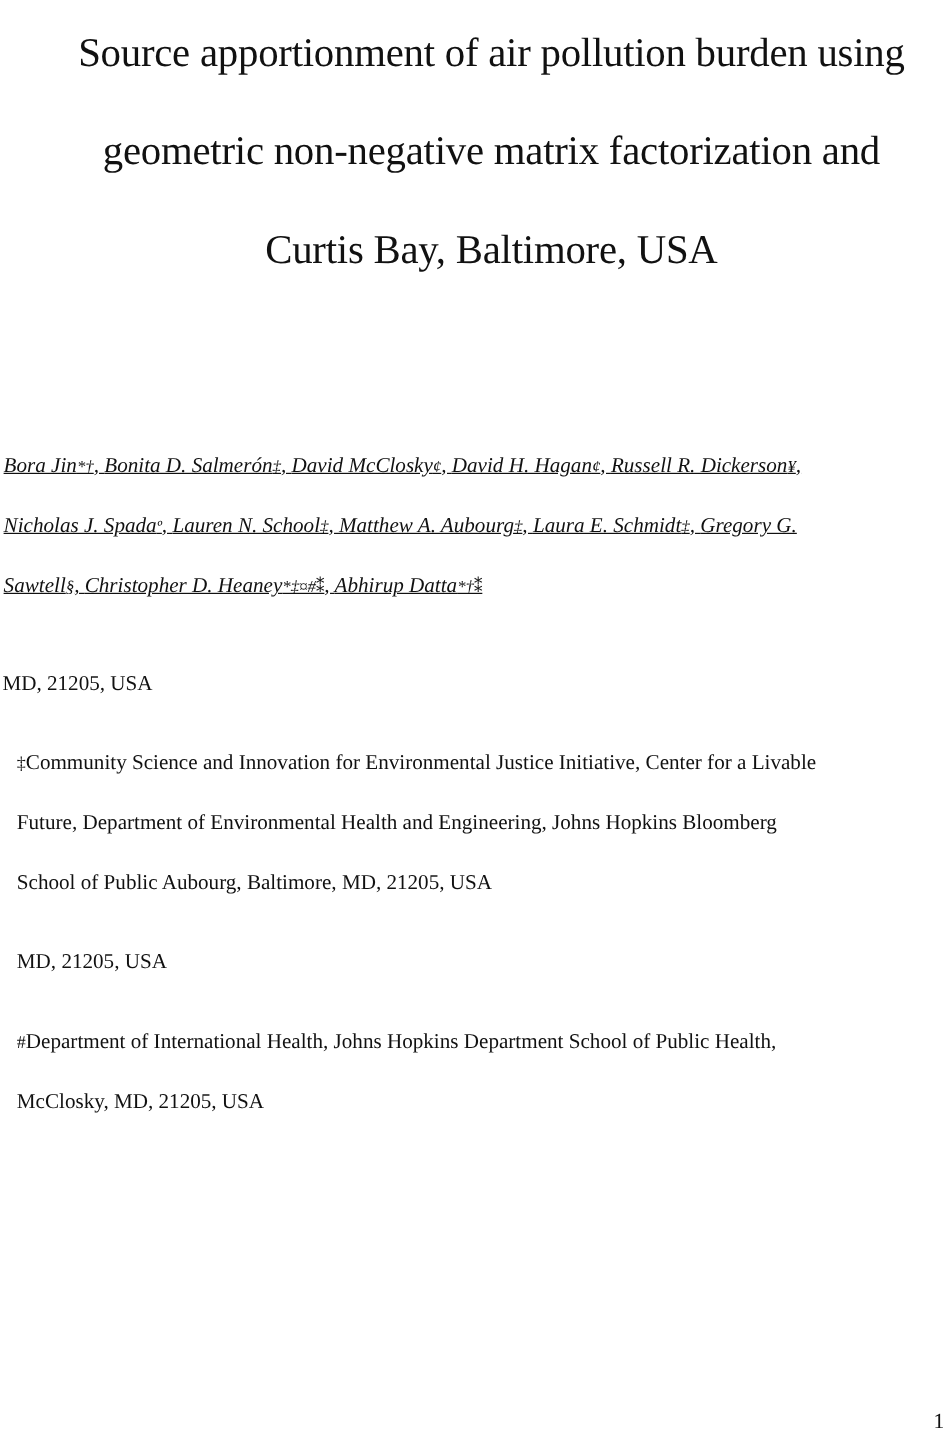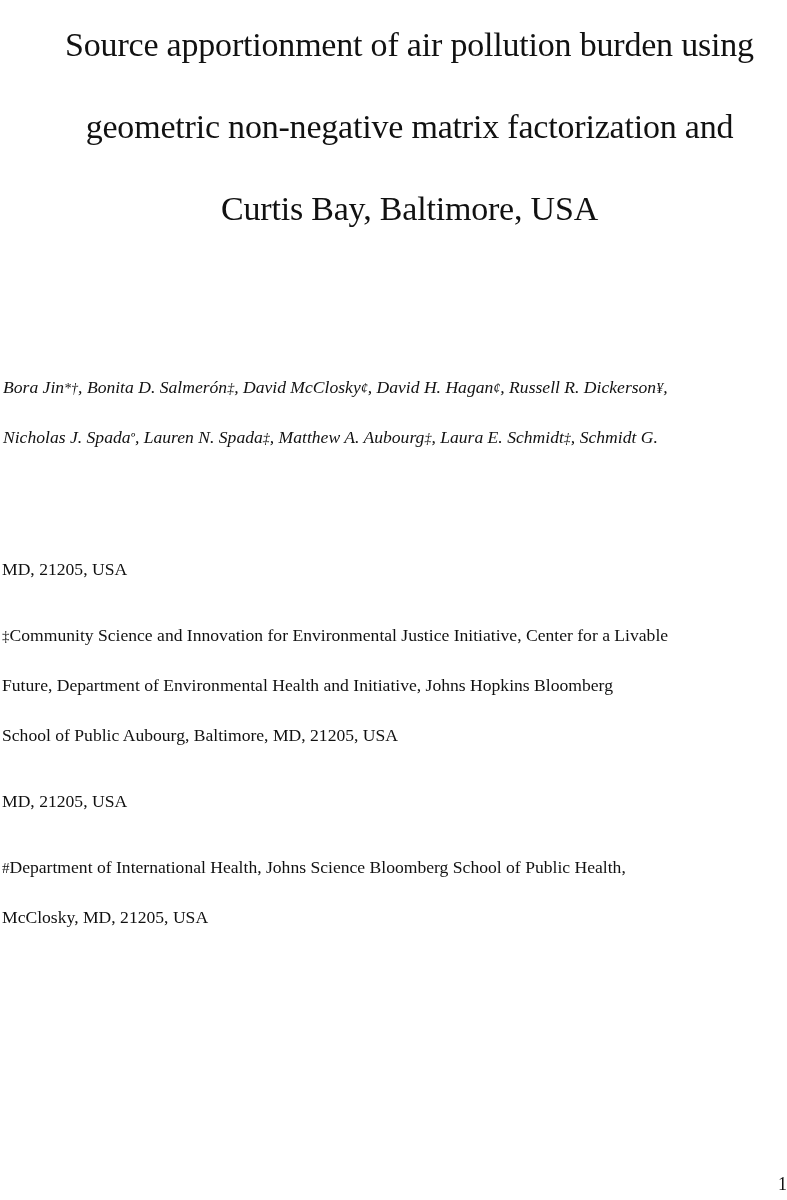--- a/index.html
+++ b/index.html
@@ -37,42 +37,42 @@
   .authors {
     position: absolute;
     left: 3px;
     top: 362px;
     width: 784px;
     font-style: italic;
     font-size: 17.6px;
     line-height: 50px;
     white-space: nowrap;
   }
-  .authors .aline { display: block; height: 50px; }
+  .authors .aline { display: block; height: 50px; text-decoration: underline; }
   .mark {
     font-style: italic;
     font-size: 14px;
   }
   .affils {
     position: absolute;
     left: 2px;
     top: 544px;
     width: 785px;
     font-size: 17.6px;
     line-height: 50px;
   }
   .affil {
     display: block;
   }
   .affil .aline {
     display: block;
     height: 50px;
     white-space: nowrap;
   }
-  .affil + .affil { margin-top: 16px; }
+  .affil + .affil { margin-top: 16px; margin-left: 12px; }
   .affil .sym { font-size: 15px; }
   .page-number {
     position: absolute;
     right: 0;
     top: 1174px;
     font-size: 18px;
   }
 </style>
 </head>
 <body>
@@ -86,38 +86,43 @@
 <div class="authors">
   <span class="aline">
     <span>Bora Jin</span><span class="mark">*†</span><span>, </span>
     <span>Bonita D. Salmerón</span><span class="mark">‡</span><span>, </span>
     <span>David McClosky</span><span class="mark">¢</span><span>, </span>
     <span>David H. Hagan</span><span class="mark">¢</span><span>, </span>
     <span>Russell R. Dickerson</span><span class="mark">¥</span><span>,</span>
   </span>
   <span class="aline">
     <span>Nicholas J. Spada</span><span class="mark">º</span><span>, </span>
-    <span>Lauren N. Spada</span><span class="mark">‡</span><span>, </span>
+    <span>Lauren N. School</span><span class="mark">‡</span><span>, </span>
     <span>Matthew A. Aubourg</span><span class="mark">‡</span><span>, </span>
     <span>Laura E. Schmidt</span><span class="mark">‡</span><span>, </span>
-    <span>Schmidt G.</span>
+    <span>Gregory G.</span>
+  </span>
+  <span class="aline">
+    <span>Sawtell</span><span class="mark">§</span><span>, </span>
+    <span>Christopher D. Heaney</span><span class="mark">*‡¤#⁑</span><span>, </span>
+    <span>Abhirup Datta</span><span class="mark">*†⁑</span>
   </span>
 </div>
 
 <div class="affils">
   <div class="affil">
     <span class="aline">MD, 21205, USA</span>
   </div>
   <div class="affil">
     <span class="aline"><span class="sym">‡</span><span>Community Science and Innovation for Environmental Justice Initiative, Center for a Livable</span></span>
-    <span class="aline">Future, Department of Environmental Health and Initiative, Johns Hopkins Bloomberg</span>
+    <span class="aline">Future, Department of Environmental Health and Engineering, Johns Hopkins Bloomberg</span>
     <span class="aline">School of Public Aubourg, Baltimore, MD, 21205, USA</span>
   </div>
   <div class="affil">
     <span class="aline">MD, 21205, USA</span>
   </div>
   <div class="affil">
-    <span class="aline"><span class="sym">#</span><span>Department of International Health, Johns Science Bloomberg School of Public Health,</span></span>
+    <span class="aline"><span class="sym">#</span><span>Department of International Health, Johns Hopkins Department School of Public Health,</span></span>
     <span class="aline">McClosky, MD, 21205, USA</span>
   </div>
 </div>
 
 <div class="page-number">1</div>
 
 </body></html>

